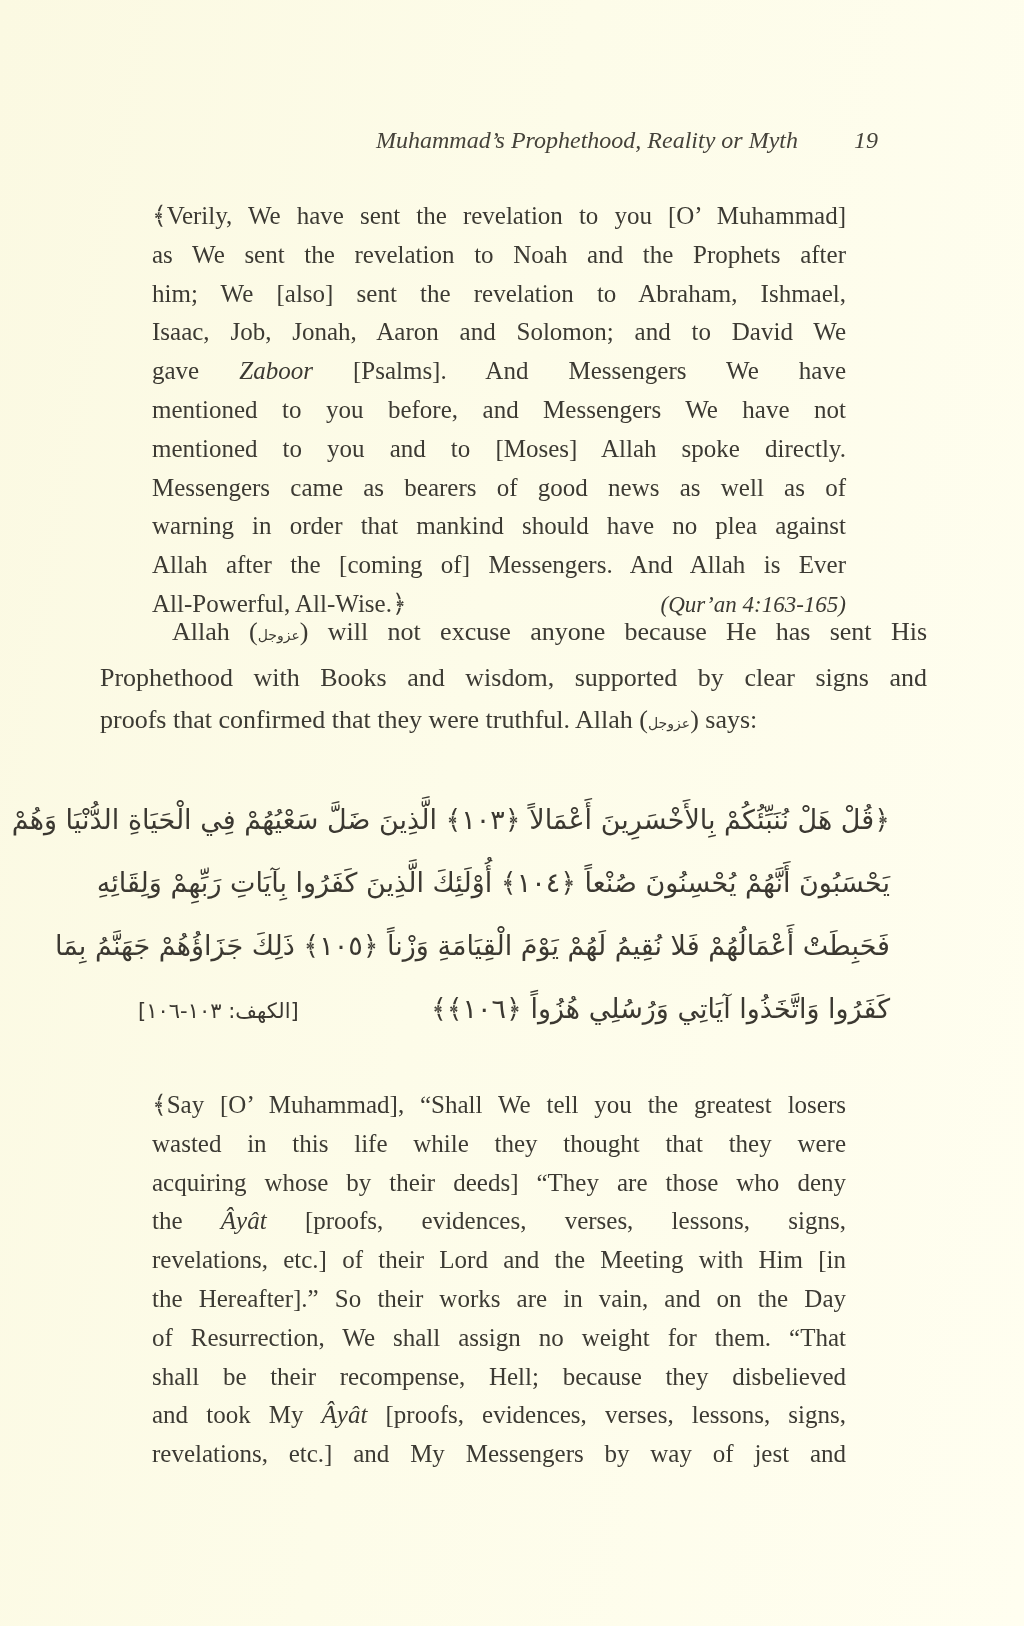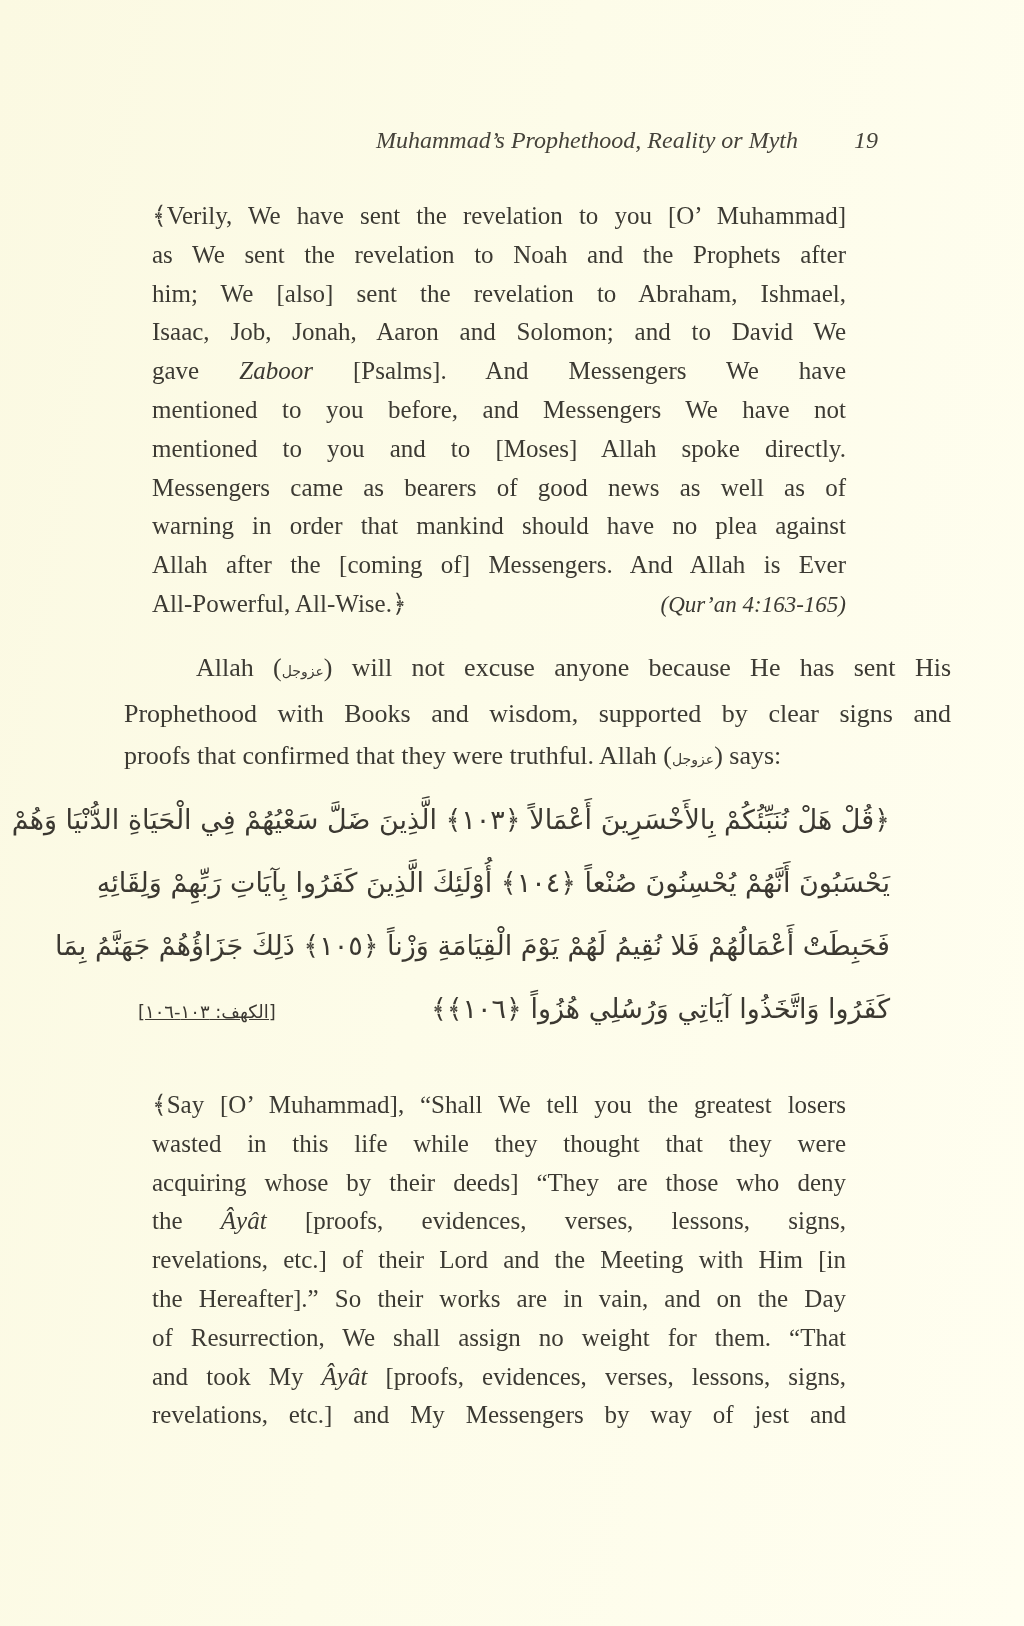--- a/index.html
+++ b/index.html
@@ -29,24 +29,23 @@
     width: 694px;
     font-size: 25px;
     line-height: 38.8px;
   }
   #q1 { top: 197px; }
   #q2 { top: 1086px; }
   .para {
     position: absolute;
     left: 100px;
     width: 827px;
-    top: 647px;
+    top: 611px;
     font-size: 26px;
     line-height: 42.5px;
-    margin-left: 24px;
   }
   .para .line:first-child { text-indent: 72px; }
   .line { white-space: nowrap; }
   .line.just { text-align: justify; text-align-last: justify; }
   .qlast {
     display: flex;
     justify-content: space-between;
     align-items: baseline;
   }
   .ref { font-style: italic; font-size: 23px; }
@@ -59,21 +58,21 @@
     font-family: "DejaVu Sans", sans-serif;
     font-size: 27px;
     line-height: 63px;
     color: #3b3831;
   }
   .alast {
     display: flex;
     justify-content: space-between;
     align-items: baseline;
   }
-  .aref { font-size: 18px; text-decoration: underline; }
+  .aref { font-size: 21px; }
   .hon {
     font-family: "DejaVu Sans", sans-serif;
     font-size: 14px;
     letter-spacing: -1px;
   }
   i { font-style: italic; }
 </style>
 </head>
 <body>
 
@@ -122,17 +121,18 @@
   </div>
 
   <div class="quote" id="q2">
       <div class="line just">﴾Say [O’ Muhammad], “Shall We tell you the greatest losers</div>
       <div class="line just">wasted in this life while they thought that they were</div>
       <div class="line just">acquiring whose by their deeds] “They are those who deny</div>
       <div class="line just">the <i>Âyât</i> [proofs, evidences, verses, lessons, signs,</div>
       <div class="line just">revelations, etc.] of their Lord and the Meeting with Him [in</div>
       <div class="line just">the Hereafter].” So their works are in vain, and on the Day</div>
       <div class="line just">of Resurrection, We shall assign no weight for them. “That</div>
+      <div class="line just">shall be their recompense, Hell; because they disbelieved</div>
       <div class="line just">and took My <i>Âyât</i> [proofs, evidences, verses, lessons, signs,</div>
       <div class="line just">revelations, etc.] and My Messengers by way of jest and</div>
     </div>
 
 </div>
 
 </body></html>

